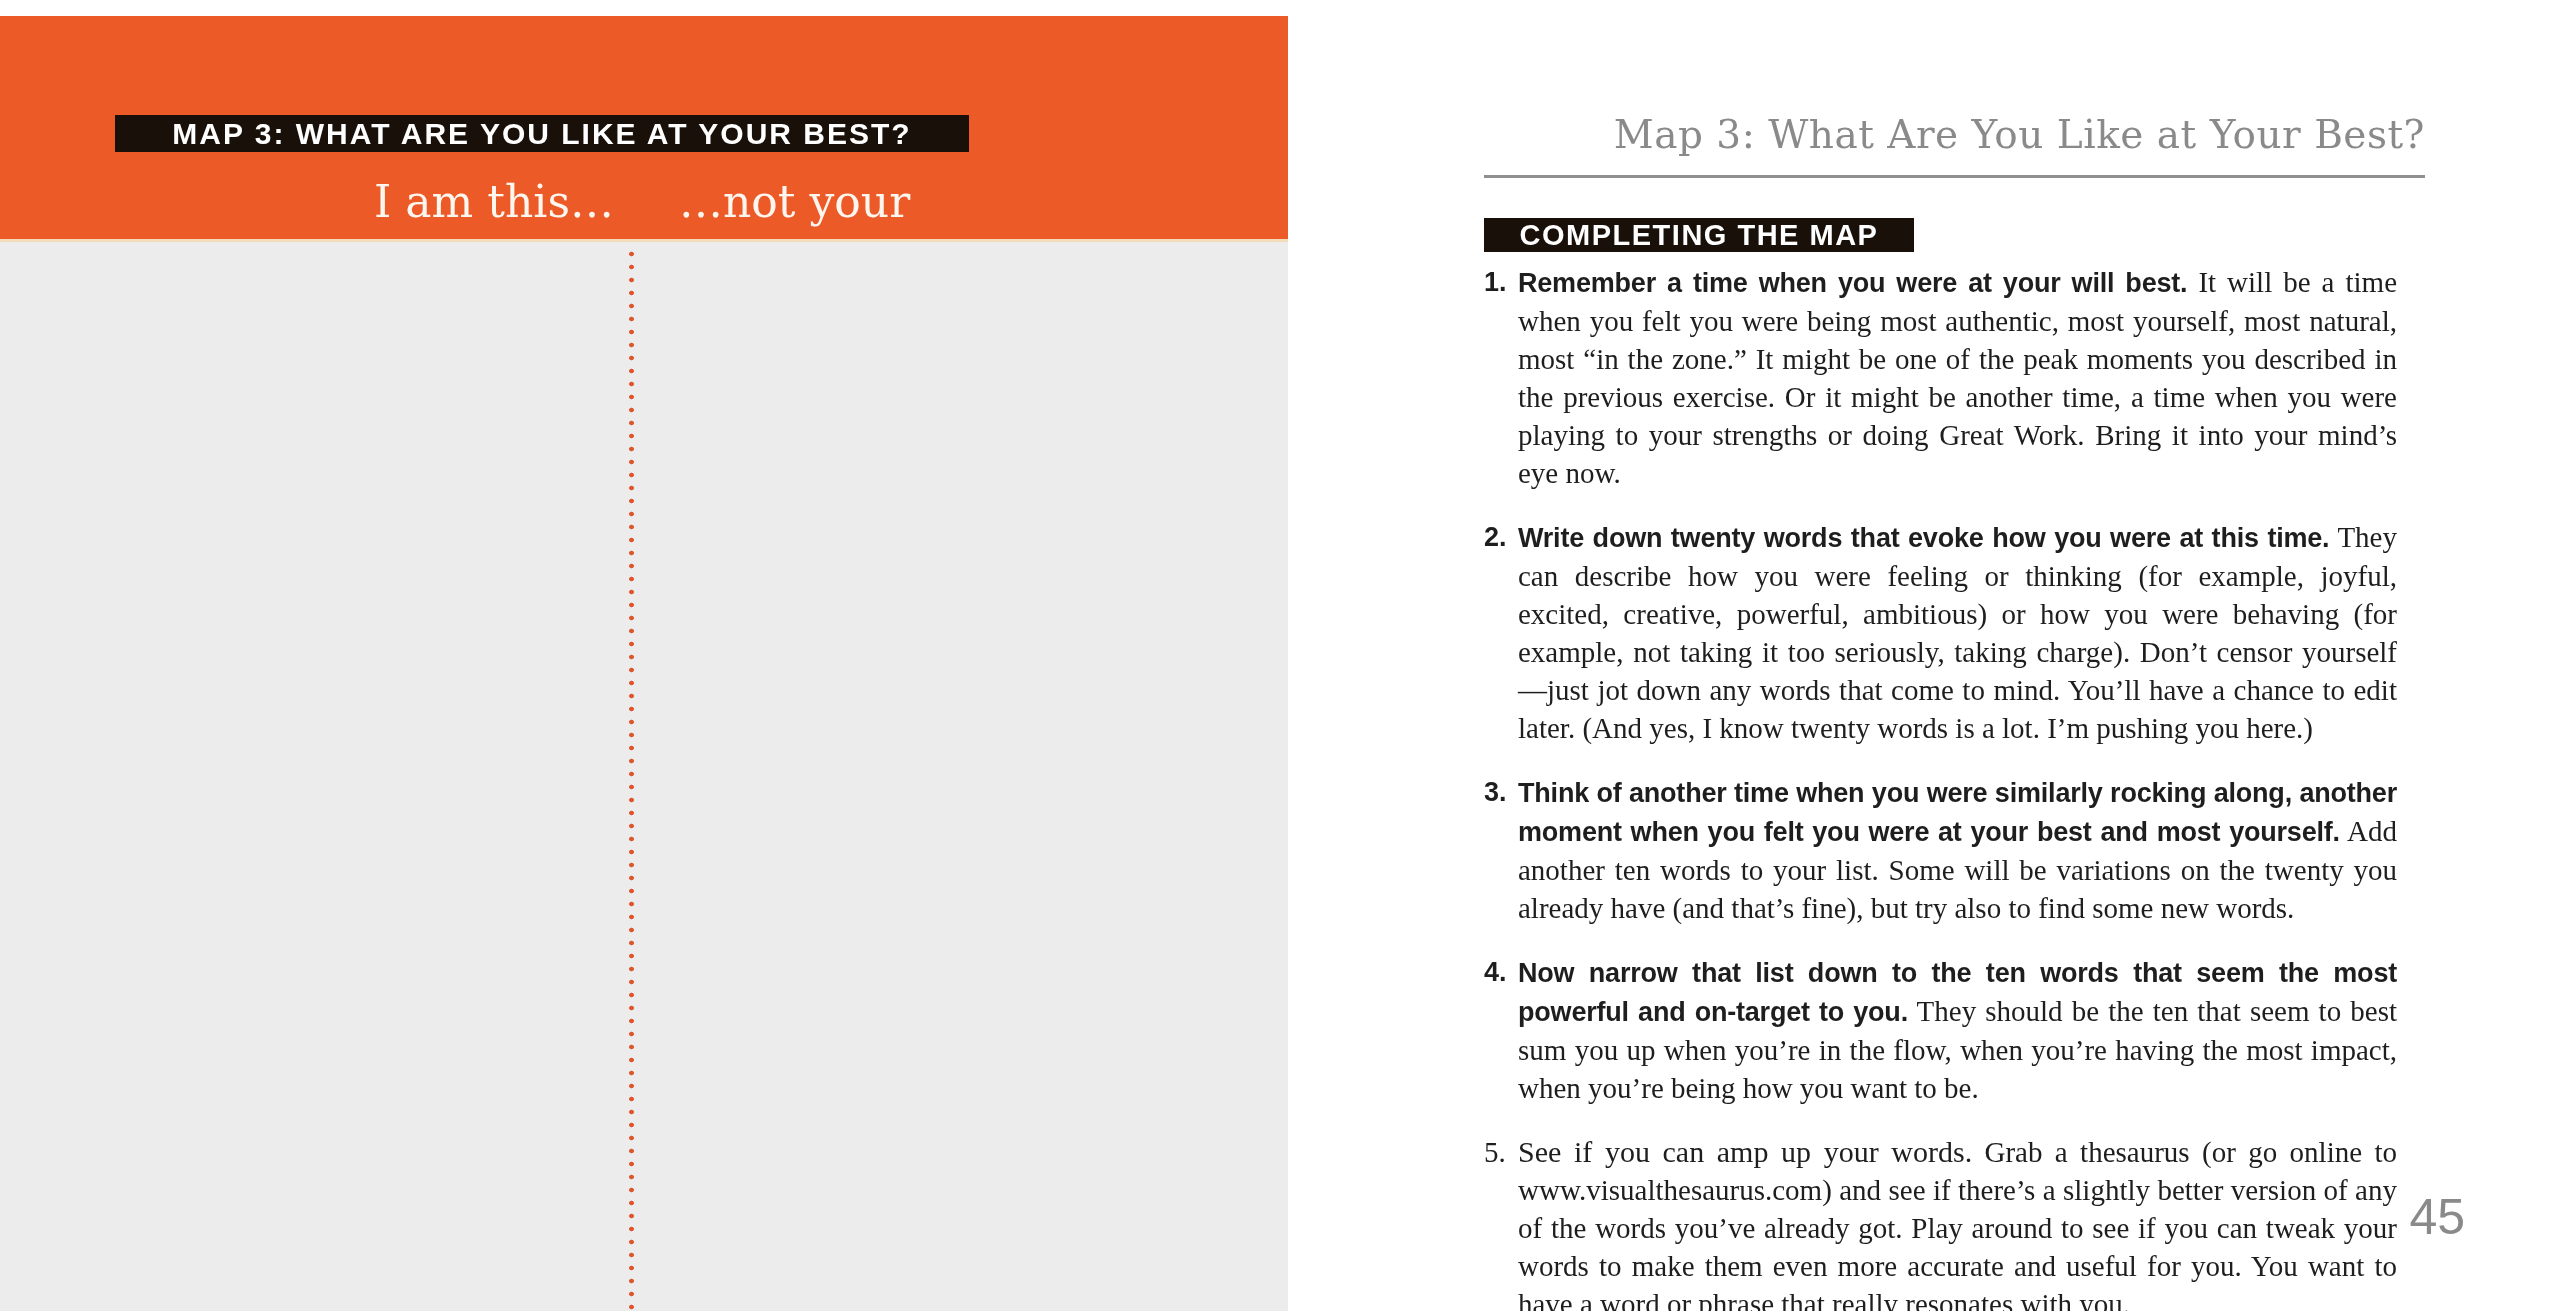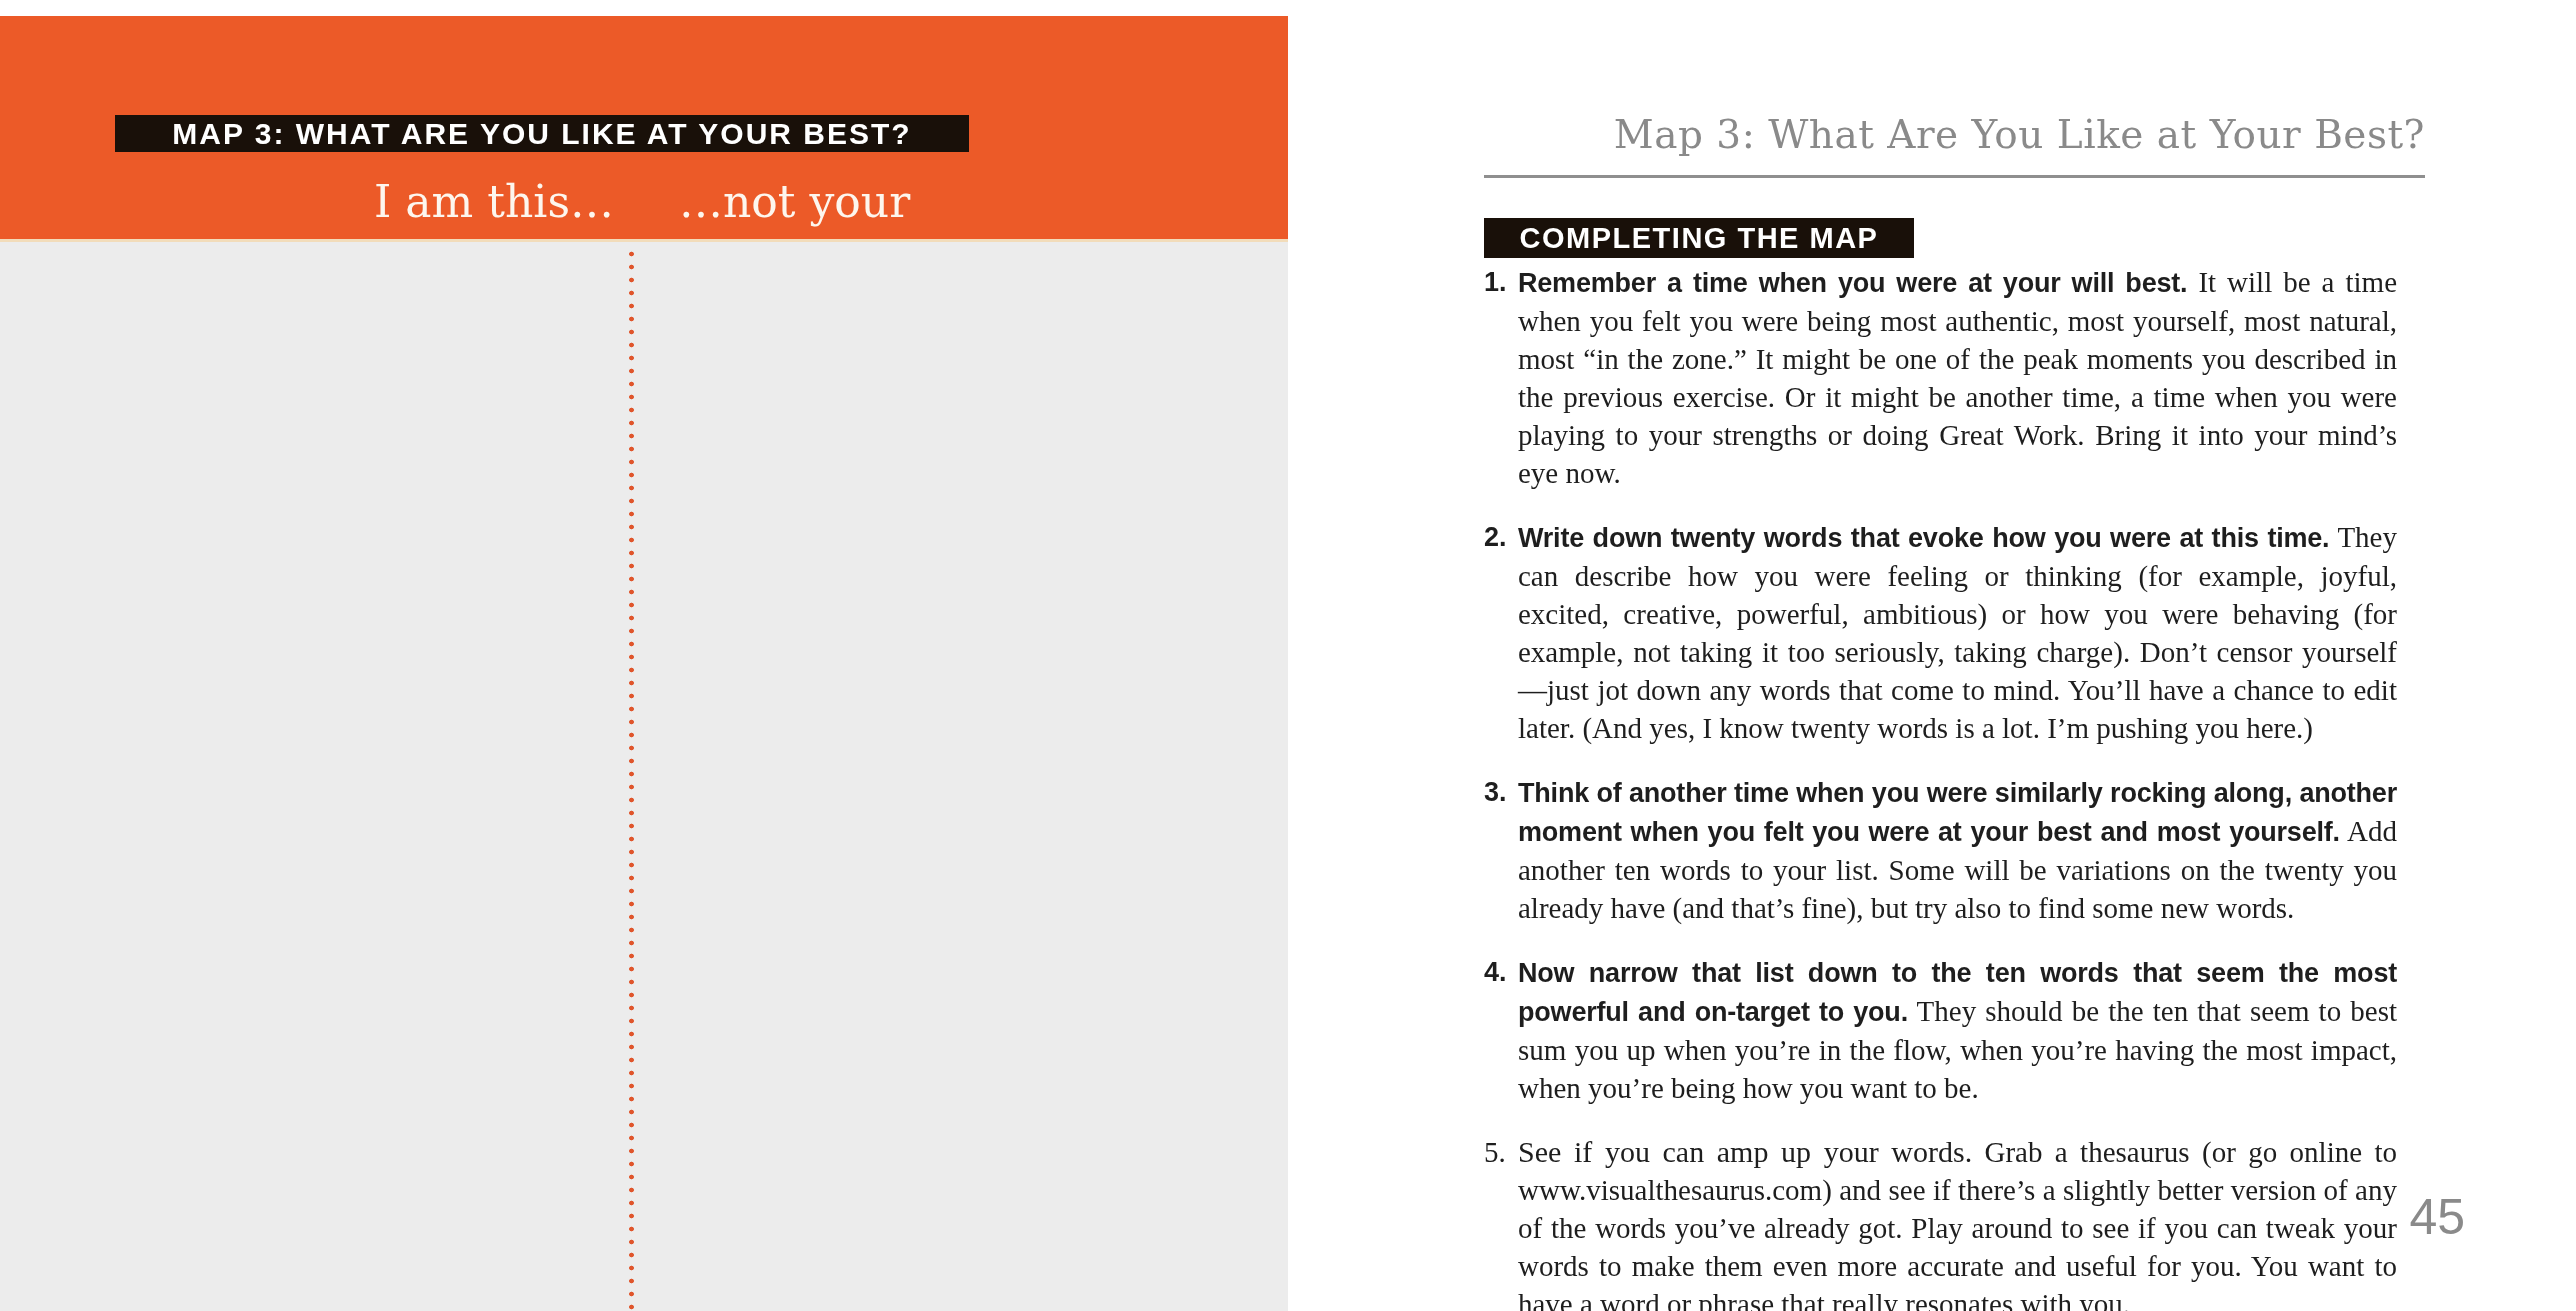--- a/index.html
+++ b/index.html
@@ -40,21 +40,21 @@
   .download-note span{display:block;}
   
   .page-right{position:absolute;left:1288px;top:0;width:1288px;height:1312px;background:#FFFFFF;}
   .rp-title{
     position:absolute;top:99px;right:151px;margin:0;
     font-family:"DejaVu Serif",serif;font-weight:normal;
     font-size:39px;line-height:1;color:#8A8A8A;letter-spacing:0.5px;white-space:nowrap;
   }
   .rp-rule{position:absolute;top:159px;left:196px;width:941px;height:3px;background:#8F8F8F;}
   .section-box{
-    position:absolute;left:196px;top:202px;width:430px;height:40px;
+    position:absolute;left:196px;top:202px;width:430px;height:34px;
     box-sizing:border-box;background:#191009;color:#FFFFFF;
     display:flex;align-items:center;justify-content:center;
     font-family:"Liberation Sans",sans-serif;font-weight:bold;
     font-size:29px;letter-spacing:1.5px;white-space:nowrap;
   }
   .steps{position:absolute;left:196px;top:247px;width:913px;margin:0;padding:0;list-style:none;}
   .step{display:flex;margin:0 0 26px 0;}
   .step-num{
     flex:0 0 34px;font-family:"Liberation Sans",sans-serif;font-weight:bold;
     font-size:27px;line-height:38px;color:#1E1E1E;

